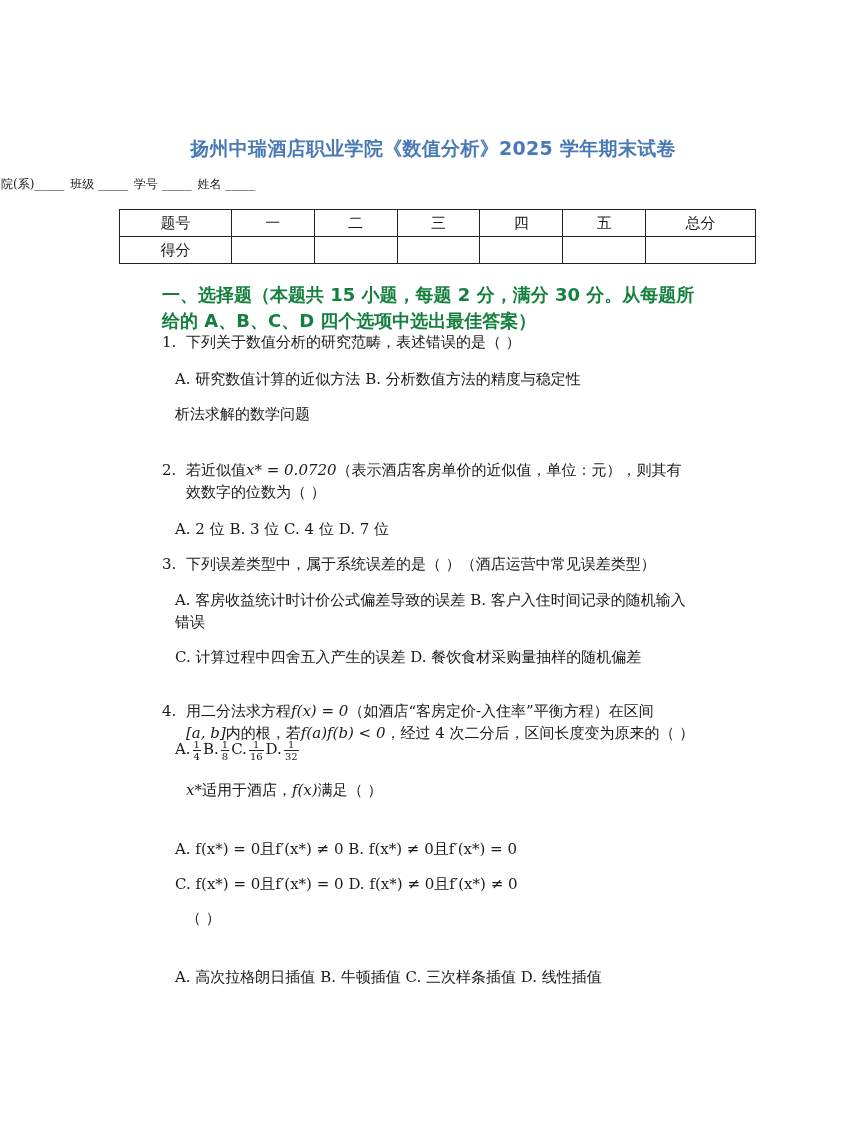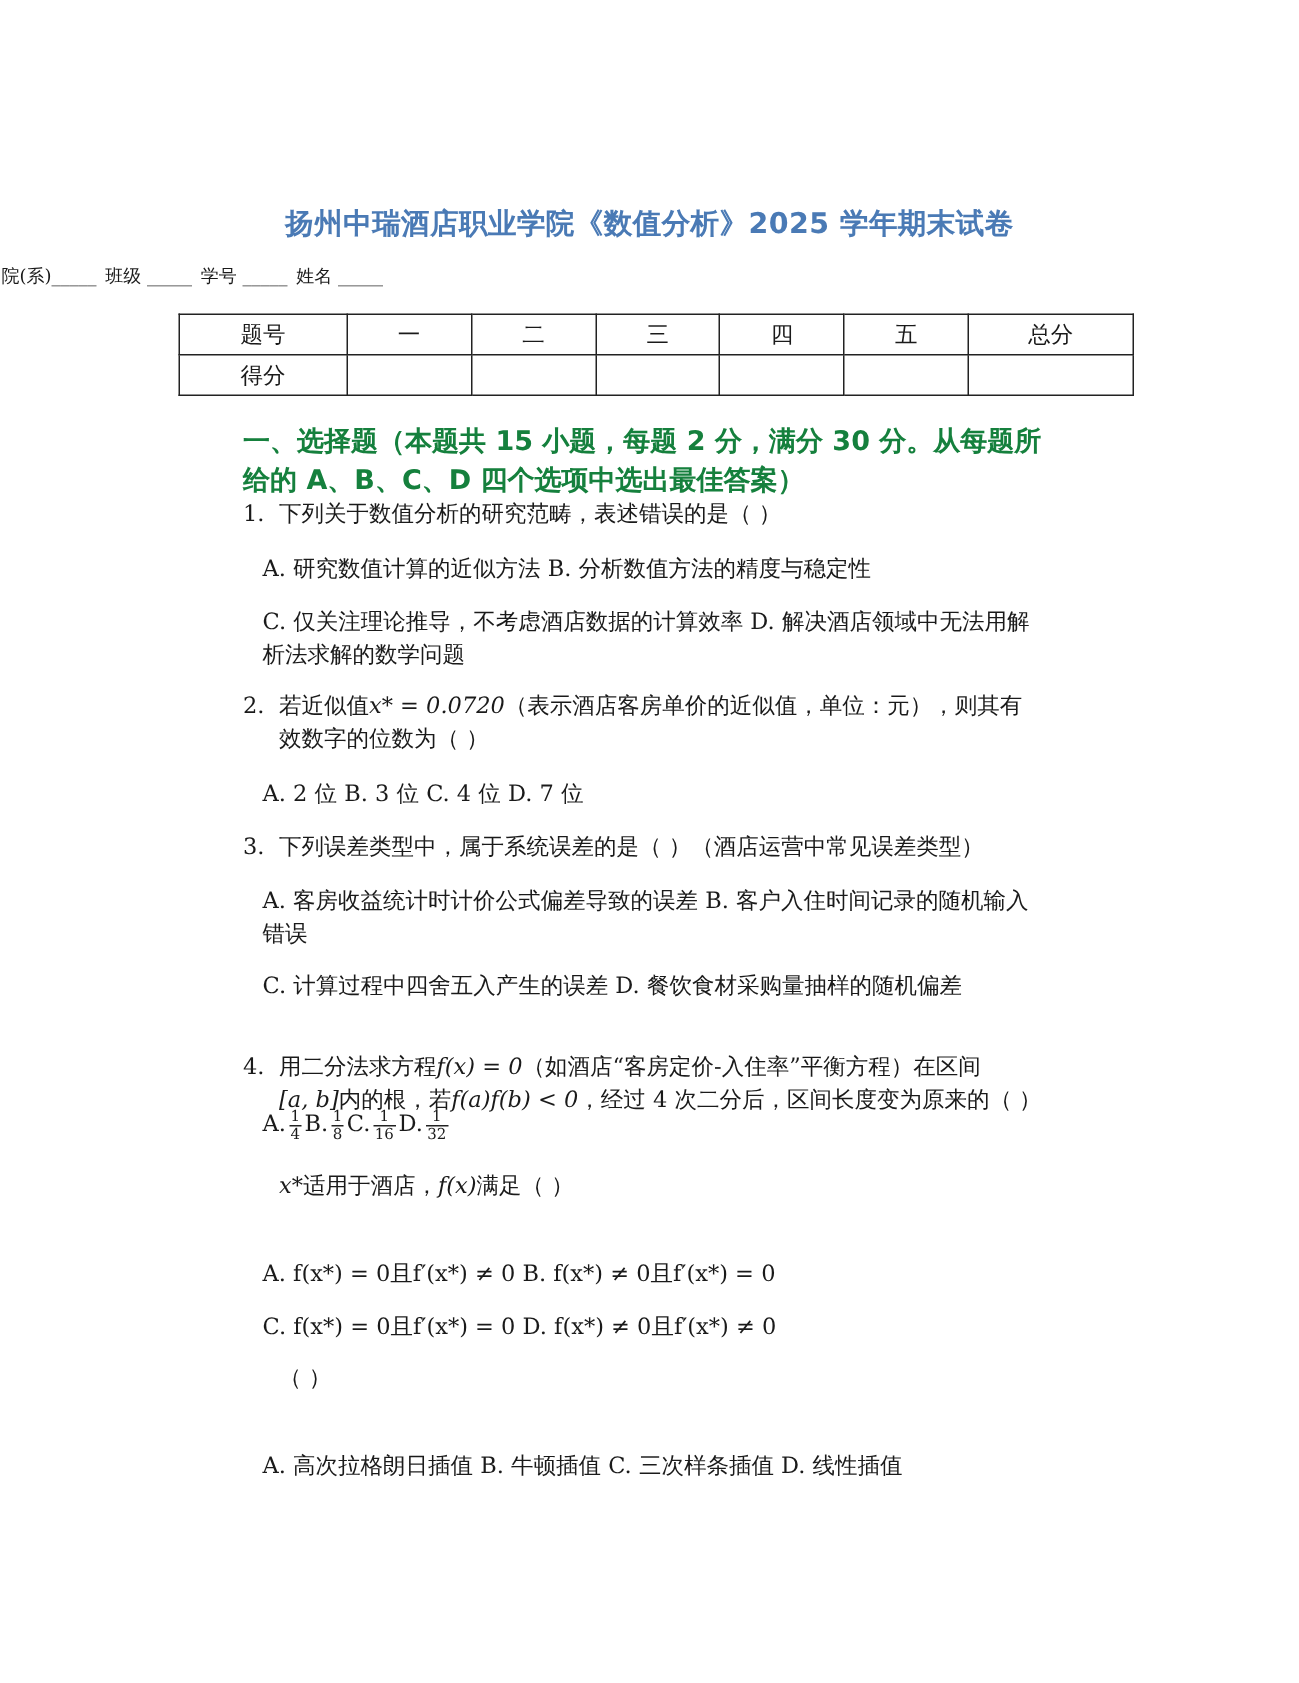--- a/index.html
+++ b/index.html
@@ -88,21 +88,20 @@
   <div>给的 A、B、C、D 四个选项中选出最佳答案）</div>
 </div>
 
 <div class="q" style="top:331px;">
   <span class="num">1.</span><span>下列关于数值分析的研究范畴，表述错误的是（ ）</span>
 </div>
 <div class="opt" style="top:368px;">
   <div>A. 研究数值计算的近似方法 B. 分析数值方法的精度与稳定性</div>
 </div>
 <div class="opt" style="top:403px;">
-  <div>C. 仅关注理论推导，不考虑酒店数据的计算效率 D. 解决酒店领域中无法用解</div>
   <div>析法求解的数学问题</div>
 </div>
 
 <div class="q" style="top:459px;">
   <div><span class="num">2.</span><span>若近似值</span><span class="math">x* = 0.0720</span><span>（表示酒店客房单价的近似值，单位：元），则其有</span></div>
   <div class="indent">效数字的位数为（ ）</div>
 </div>
 <div class="opt" style="top:518px;">A. 2 位 B. 3 位 C. 4 位 D. 7 位</div>
 
 <div class="q" style="top:553px;">

